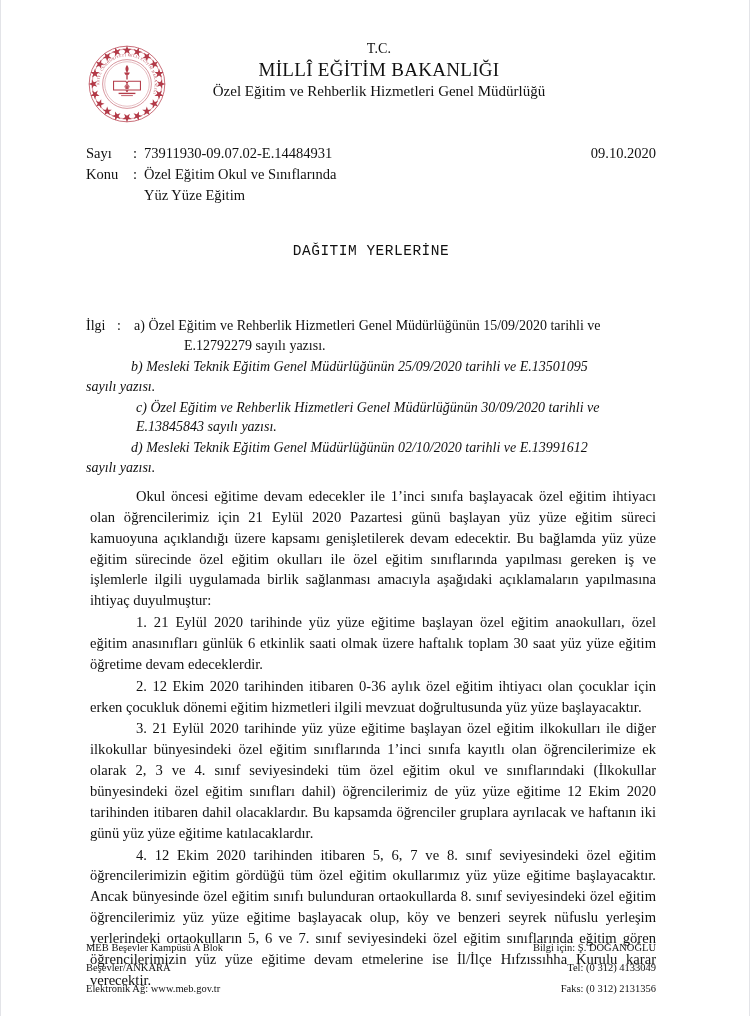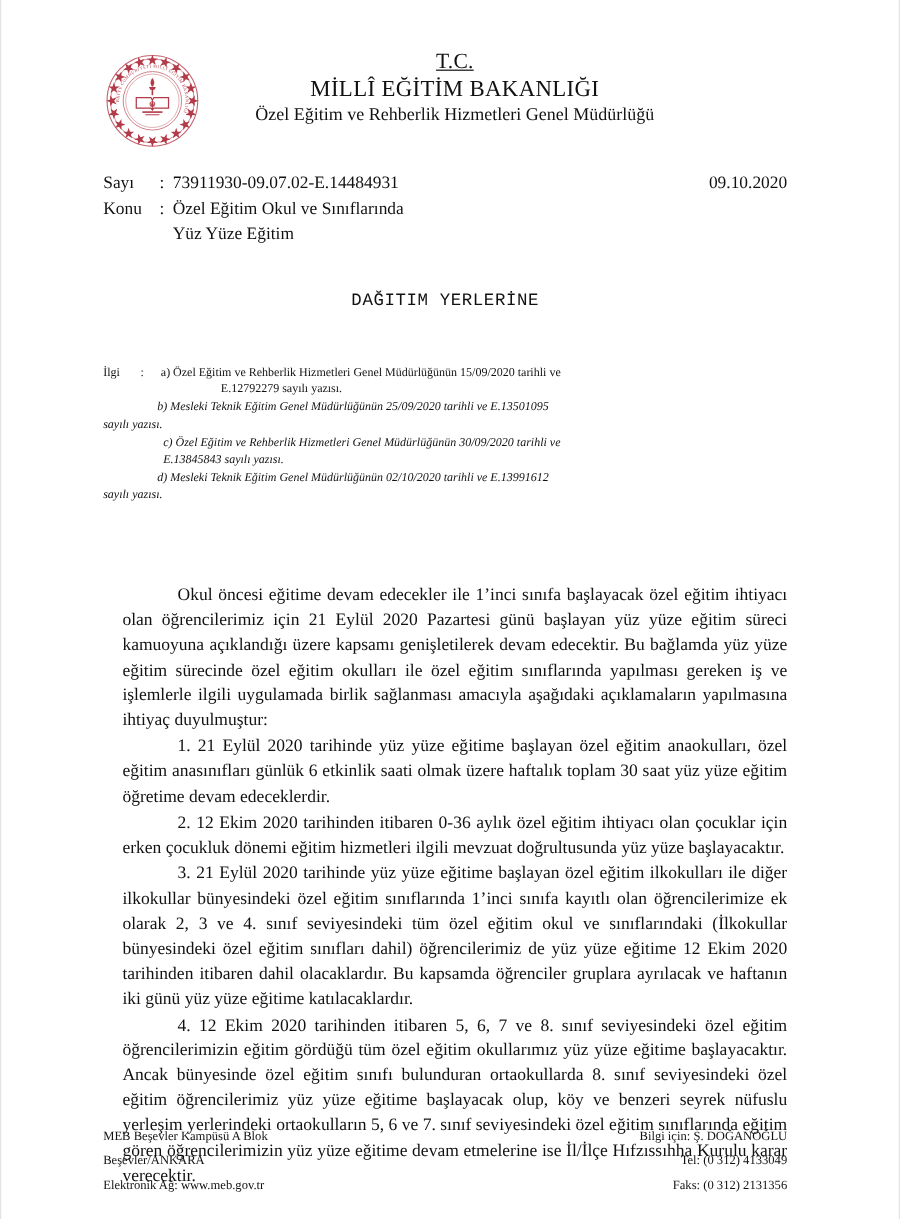--- a/index.html
+++ b/index.html
@@ -43,23 +43,22 @@
 
   .headtitles {
     position: absolute;
     left: 168px;
     top: 12px;
     width: 420px;
     text-align: center;
     line-height: 1.26;
   }
   .headtitles .l1 {
-    font-size: 18px;
+    font-size: 14px;
     letter-spacing: 0.2px;
-    text-decoration: underline;
   }
   .headtitles .l2 {
     font-size: 19px;
     letter-spacing: 0.3px;
   }
   .headtitles .l3 {
     font-size: 15px;
   }
 
   
@@ -92,23 +91,23 @@
     text-align: center;
     font-size: 14.5px;
     letter-spacing: 0.5px;
     font-family: Liberation Mono, monospace;
   }
 
   
   .refs {
     position: absolute;
     left: 85px;
-    top: 304px;
-    width: 570px;
-    font-size: 10px;
+    top: 316px;
+    width: 570px;
+    font-size: 14px;
     line-height: 1.42;
   }
   .refs-first { display: flex; align-items: baseline; }
   .refs-label { width: 31px; flex: 0 0 31px; }
   .refs-colon { width: 17px; flex: 0 0 17px; }
   .ref-item { text-align: justify; text-justify: inter-word; }
   .ref-item .ln1 { display: block; }
   .ref-item .ln2 { display: block; padding-left: 50px; }
   .ref-block { margin-top: 1px; font-style: italic; }
   .ref-block .lead { display: block; text-indent: 45px; text-align: justify; }
@@ -120,21 +119,21 @@
     position: absolute;
     left: 85px;
     top: 486px;
     width: 570px;
     font-size: 14.6px;
     line-height: 1.43;
     text-align: justify;
     text-justify: inter-word;
   }
   .body p {
-    margin: 0 0 0 16px;
+    margin: 0 0 0 4px;
     text-indent: 46px;
     hyphens: none;
   }
   .body p + p { margin-top: 1px; font-family: Liberation Serif, serif; }
 
   
   .footer {
     position: absolute;
     left: 85px;
     top: 938px;

